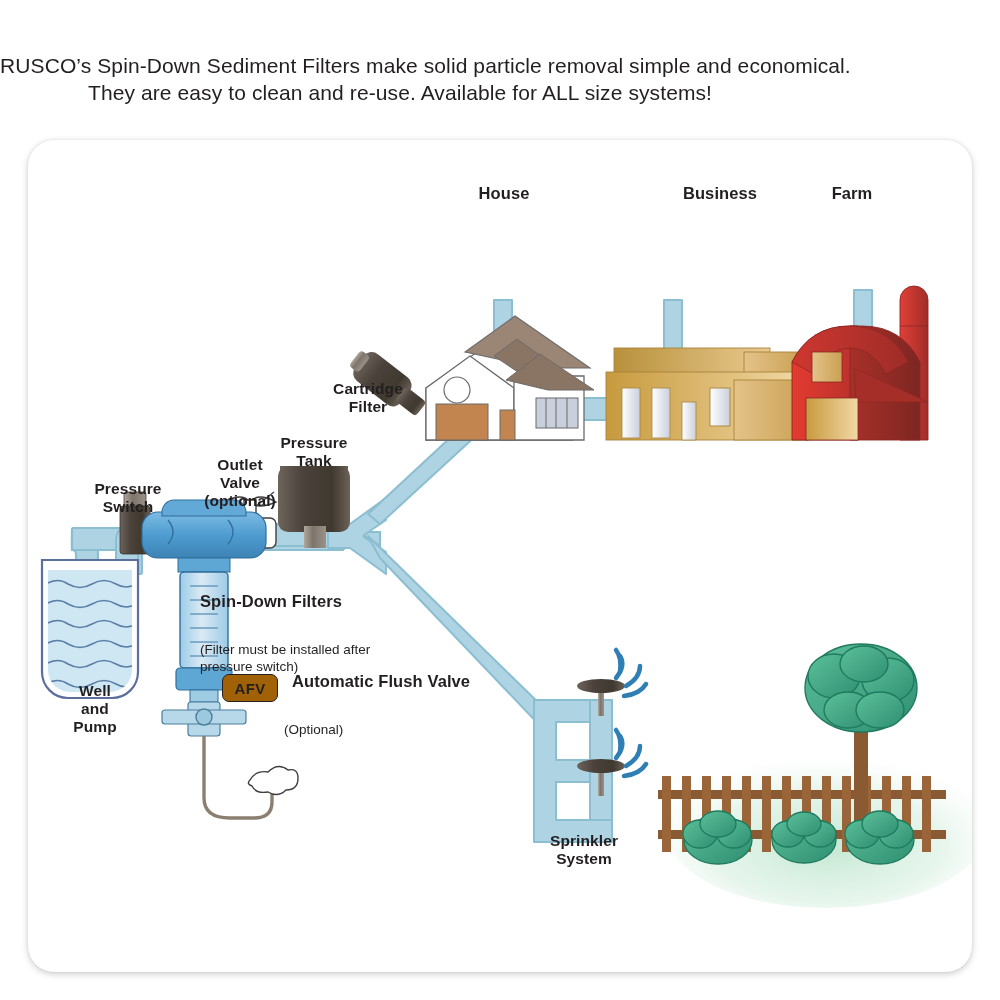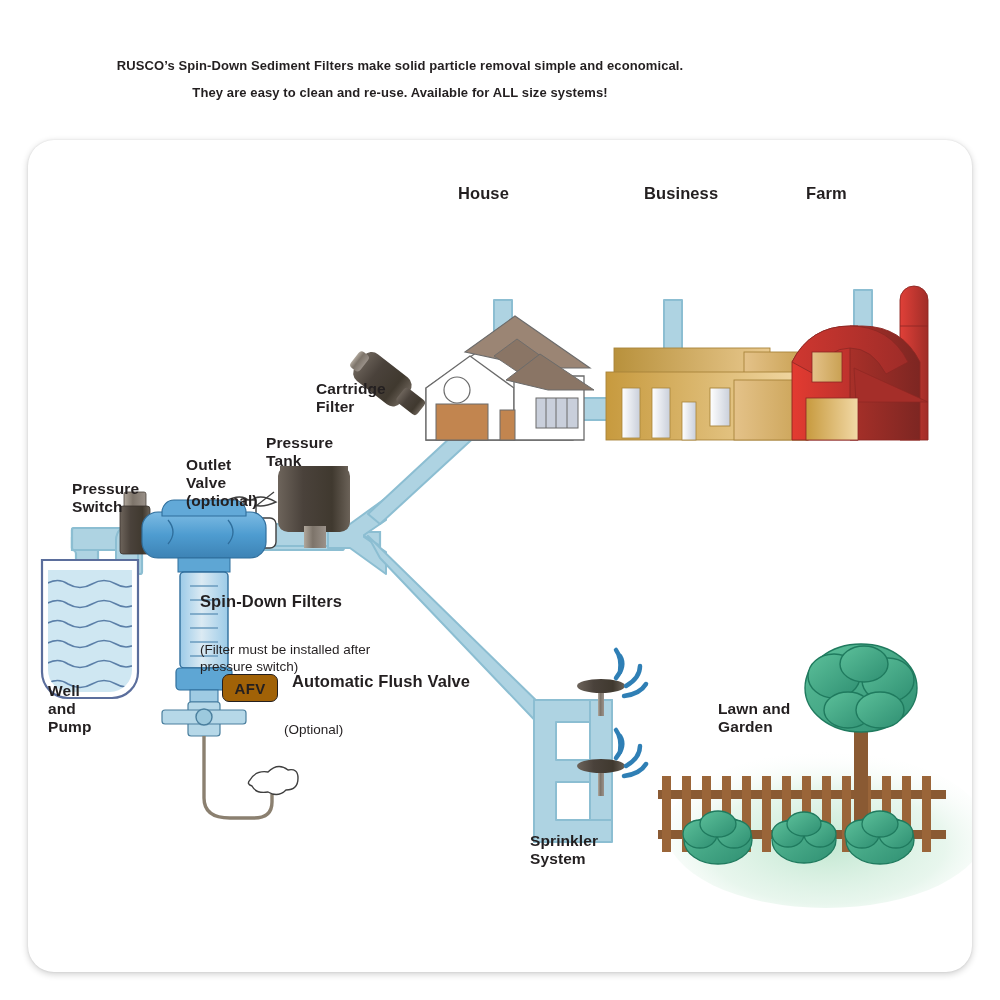--- a/index.html
+++ b/index.html
@@ -8,39 +8,39 @@
     background:#ffffff;
     font-family:"Liberation Sans", sans-serif;
     overflow:hidden;
   }
   #stage{position:relative;width:1000px;height:1000px;}
 
   
   .headline{
     position:absolute;left:0;top:52px;width:800px;
     text-align:center;color:#231f20;
-    font-size:13px;line-height:27px;font-weight:700;
+    font-size:21px;line-height:27px;font-weight:400;
     letter-spacing:.1px;
   }
   .headline div{white-space:nowrap;}
 
   
   .card{
     position:absolute;left:28px;top:140px;
     width:944px;height:832px;
     background:#fff;border-radius:26px;
     box-shadow:0 2px 7px rgba(0,0,0,.20), 0 0 2px rgba(0,0,0,.10);
   }
   .scene{position:absolute;inset:0;overflow:hidden;border-radius:26px;}
   .scene svg{position:absolute;left:0;top:0;}
 
   
   .lbl{
     position:absolute;color:#231f20;font-weight:bold;
-    font-size:15.5px;line-height:18px;
+    font-size:15.5px;line-height:18px;text-align:center;
     white-space:pre-line;letter-spacing:.1px;
   }
   .lbl.lg{font-size:16.5px;}
   .lbl.left{text-align:left;}
   .sub{
     position:absolute;color:#231f20;font-weight:400;
     font-size:13.5px;line-height:16.5px;text-align:left;
     white-space:pre-line;
     margin-top:30px;
   }
@@ -405,18 +405,16 @@
       <div class="sub" style="left:172px;top:472px;width:250px;">(Filter must be installed after
 pressure switch)</div>
 
       <div class="afvbox" style="left:194px;top:534px;width:54px;height:26px;">AFV</div>
       <div class="lbl left lg" style="left:264px;top:532px;width:236px;text-align:left;">Automatic Flush Valve</div>
       <div class="sub" style="left:256px;top:552px;width:160px;">(Optional)</div>
 
       <div class="lbl" style="left:502px;top:692px;width:108px;">Sprinkler
 System</div>
 
-      <div class="lbl" style="left:690px;top:560px;width:140px;">Lawn and
-Garden</div>
 
     </div>
   </div>
 </div>
 
 </body></html>

